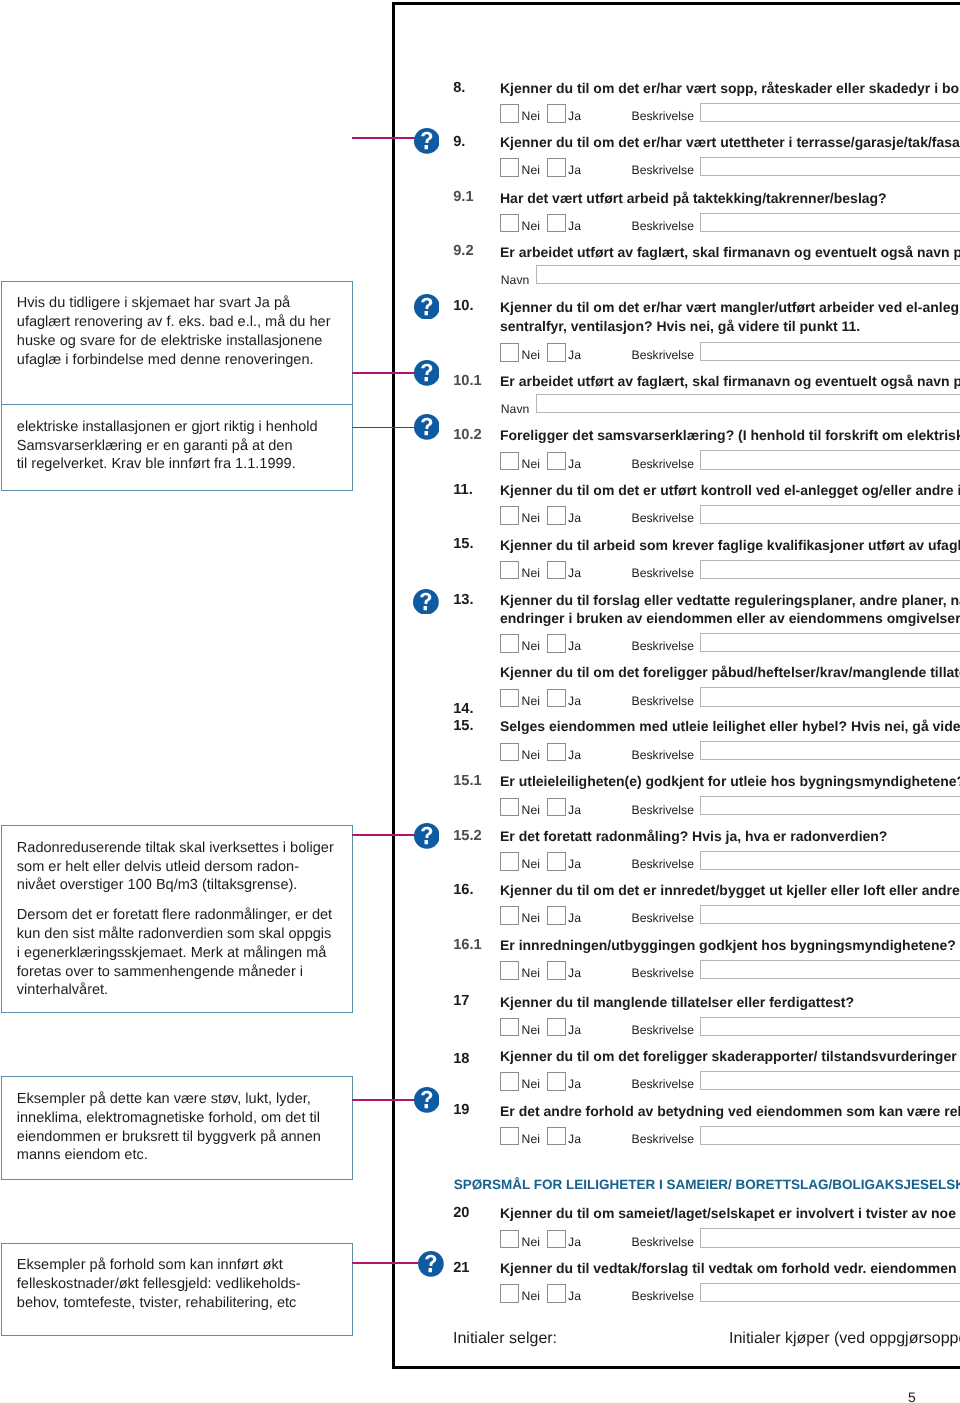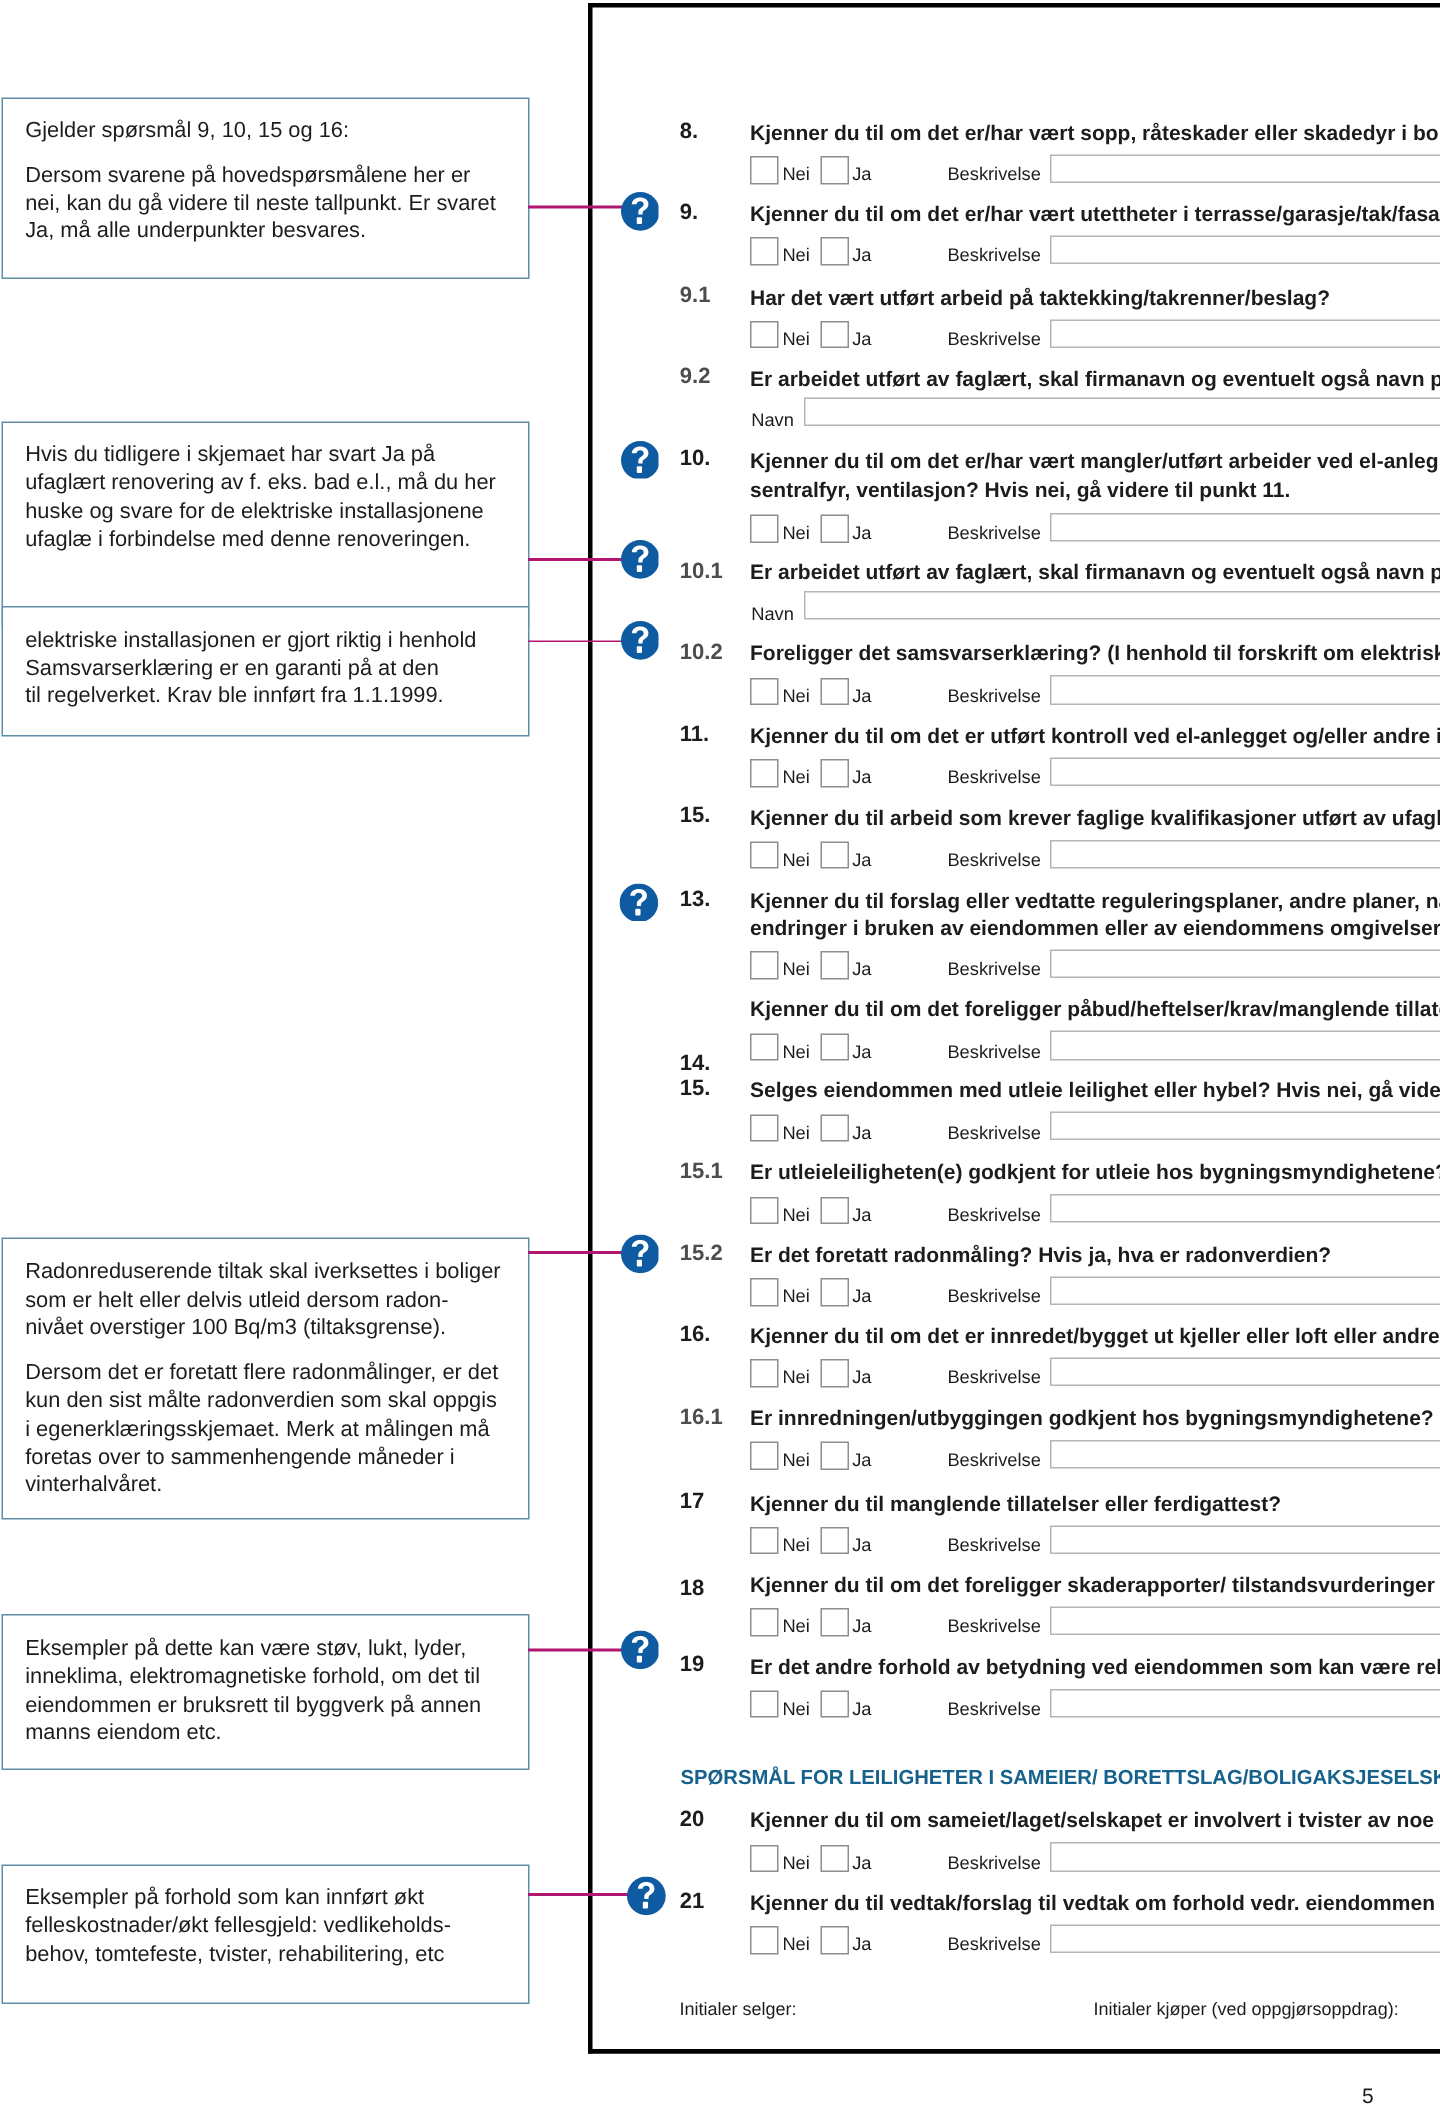--- a/index.html
+++ b/index.html
@@ -18,40 +18,28 @@
 .qicon .qmark{display:block;}
 .qnum{position:absolute;left:453.2px;font-weight:bold;font-size:14.7px;color:#1c1c1c;line-height:14px;}
 .qnum.sub{color:#4d4d4d;}
 .qtext{position:absolute;left:500px;font-weight:bold;font-size:14px;line-height:18.6px;color:#1c1c1c;white-space:nowrap;}
 .cb{position:absolute;width:18.6px;height:18.6px;border:1.5px solid #8d8d8d;box-sizing:border-box;background:#fff;}
 .cblabel{position:absolute;font-size:12.2px;color:#1c1c1c;line-height:12px;}
 .beskr{position:absolute;left:631.6px;font-size:12.2px;color:#1c1c1c;line-height:12px;}
 .field{position:absolute;height:19.3px;border:1.2px solid #b5b5b5;box-sizing:border-box;background:#fff;}
 .navnlabel{position:absolute;left:500.8px;font-size:12.2px;color:#1c1c1c;line-height:12px;}
 .sectionhead{position:absolute;left:453.7px;font-weight:bold;font-size:13.5px;color:#17628c;white-space:nowrap;line-height:14px;}
-.footer-label{position:absolute;font-size:12px;color:#1c1c1c;white-space:nowrap;line-height:12px;}
+.footer-label{position:absolute;font-size:16px;color:#1c1c1c;white-space:nowrap;line-height:12px;}
 </style>
 </head>
 <body>
 
 <div id="stage">
 <div class="page-frame"></div>
 <div class="page-bottom"></div>
-<div class="callout" style="top:64.5px;height:121.5px">
-      <div class="inner">
-        <p>
-          <span class="cl">Gjelder spørsmål 9, 10, 15 og 16:</span>
-        </p>
-        <p>
-          <span class="cl">Dersom svarene på hovedspørsmålene her er</span>
-          <span class="cl">nei, kan du gå videre til neste tallpunkt. Er svaret</span>
-          <span class="cl">Ja, må alle underpunkter besvares.</span>
-        </p>
-      </div>
-    </div>
 <div class="callout" style="top:280.6px;height:137px">
       <div class="inner">
         <p>
           <span class="cl">Hvis du tidligere i skjemaet har svart Ja på</span>
           <span class="cl">ufaglært renovering av f. eks. bad e.l., må du her</span>
           <span class="cl">huske og svare for de elektriske installasjonene</span>
           <span class="cl">ufaglæ i forbindelse med denne renoveringen.</span>
         </p>
       </div>
     </div>

